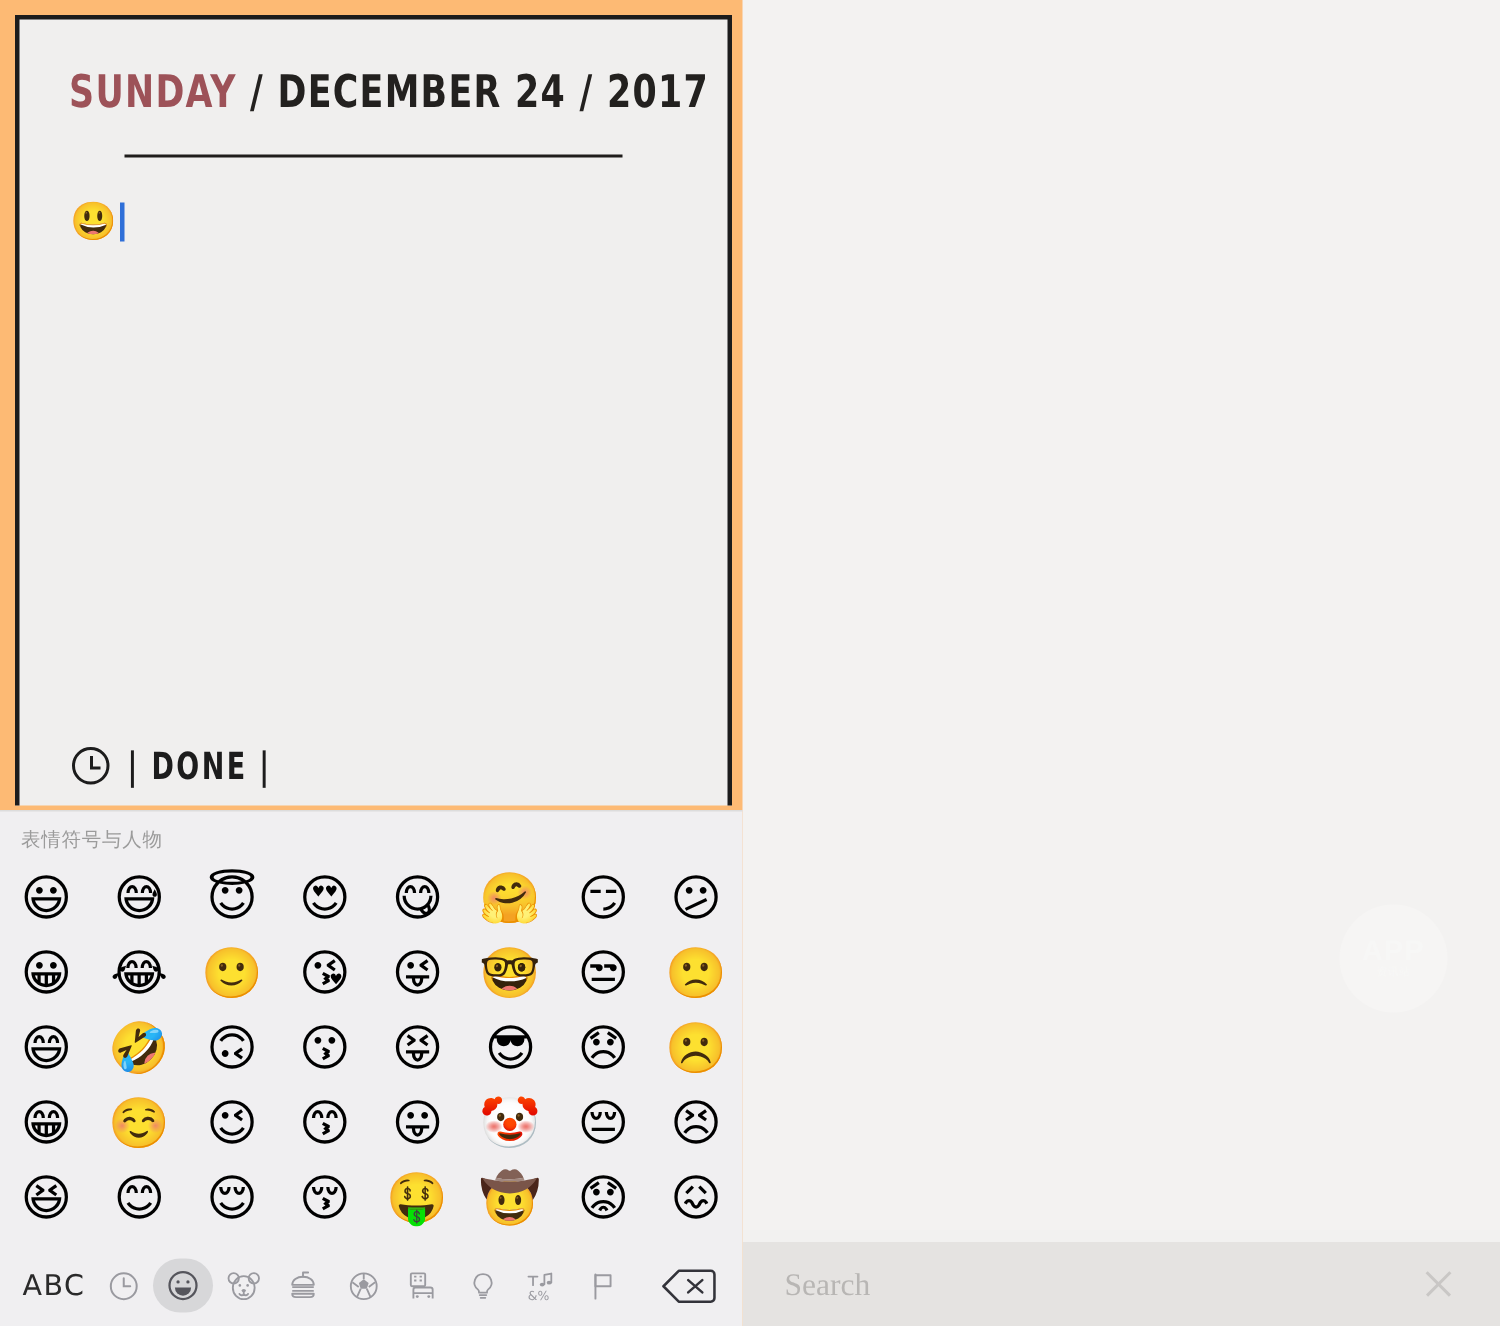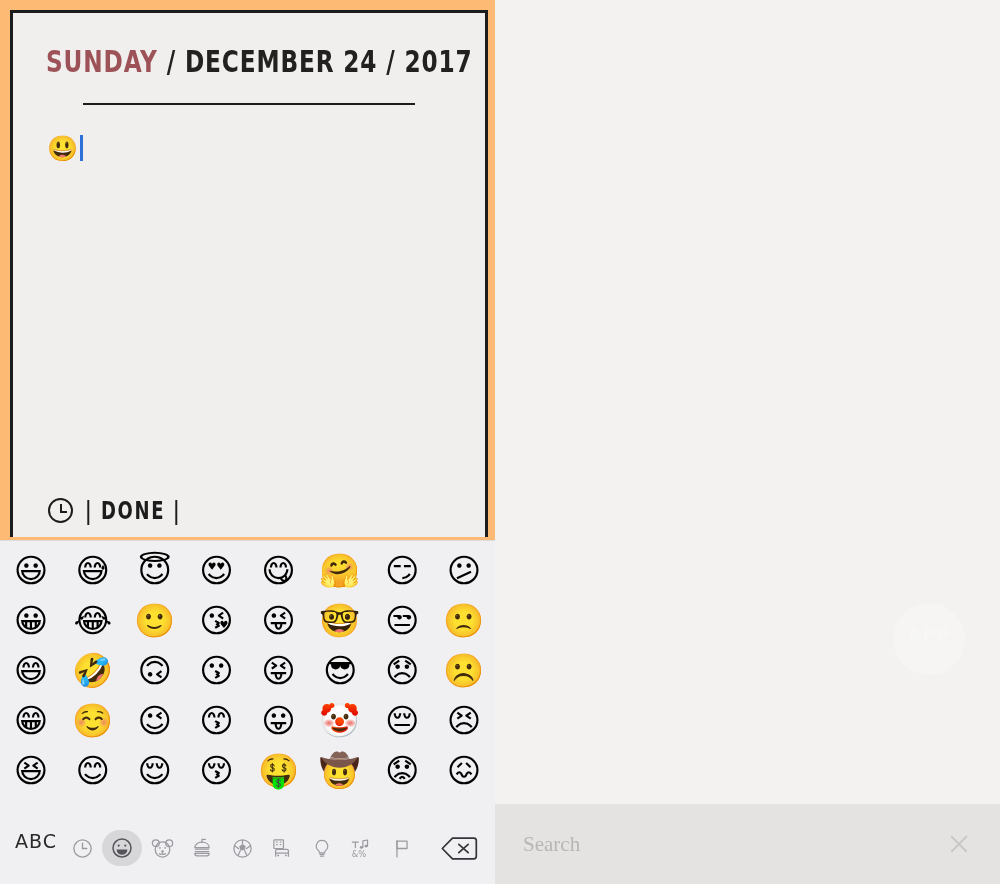--- a/index.html
+++ b/index.html
@@ -48,21 +48,21 @@
   }
   #watermark .wm-sub {
     font-size: 7px;
     font-weight: normal;
     letter-spacing: 0.5px;
   }
 
   #search-bar {
     position: absolute;
     left: 0; bottom: 0;
-    width: 505px; height: 80px;
+    width: 505px; height: 56px;
     background: #e5e3e1;
     display: flex;
     align-items: center;
     padding: 0 28px 0 28px;
   }
   #search-input {
     flex: 1;
     border: none;
     outline: none;
     background: transparent;
@@ -217,21 +217,21 @@
     cursor: pointer;
     font-family: "DejaVu Sans", sans-serif;
     user-select: none;
   }
 
   #kb-toolbar {
     position: absolute;
     left: 0; bottom: 0;
     width: 495px; height: 54px;
     display: flex;
-    align-items: flex-start;
+    align-items: center;
     padding: 0 14px 0 10px;
   }
   #abc-key {
     font-family: "DejaVu Sans", sans-serif;
     font-size: 19px;
     color: #2a2a2a;
     letter-spacing: 1px;
     width: 52px;
     text-align: center;
     cursor: pointer;
@@ -295,20 +295,21 @@
 
     <div id="note-footer">
       <div id="clock-icon"></div>
       <div id="done-button">| DONE |</div>
     </div>
 
   </div>
 
   <div id="keyboard">
 
+    <div id="kb-category-title">表情符号与人物</div>
 
     <div id="emoji-grid">
       <div class="emoji-row">
         <div class="emoji-cell">😃</div>
         <div class="emoji-cell">😅</div>
         <div class="emoji-cell">😇</div>
         <div class="emoji-cell">😍</div>
         <div class="emoji-cell">😋</div>
         <div class="emoji-cell">🤗</div>
         <div class="emoji-cell">😏</div>

